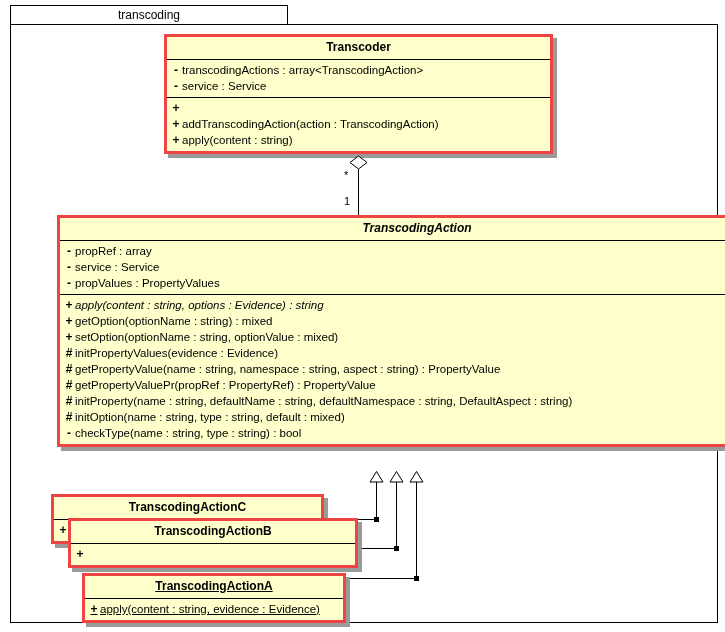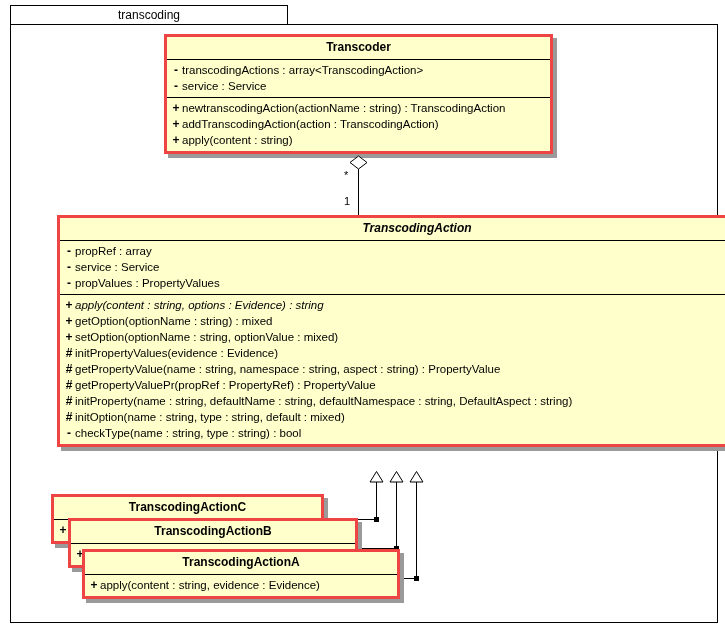--- a/index.html
+++ b/index.html
@@ -83,21 +83,21 @@
     text-align: center;
   }
   .uml-sig { display: inline-block; }
   .uml-sig.abstract { font-style: italic; }
 
   
   #class-transcoder       { left: 164px; top: 34px;  width: 389px; }
   #class-transcodingaction{ left: 57px;  top: 215px; width: 720px; }
   #class-tac { left: 51px; top: 494px; width: 273px; }
   #class-tab { left: 68px; top: 518px; width: 290px; }
-  #class-taa { left: 82px; top: 549px; width: 318px; }
+  #class-taa { left: 82px; top: 573px; width: 264px; text-decoration: underline; }
   .strip-row { height: 16px; }
 
   
   .line-v, .line-h {
     position: absolute;
     background: #000000;
   }
   .line-v { width: 1px; }
   .line-h { height: 1px; }
 
@@ -133,21 +133,20 @@
       <span class="uml-sig">transcodingActions : array&lt;TranscodingAction&gt;</span>
     </div>
     <div class="uml-row">
       <span class="uml-vis">-</span>
       <span class="uml-sig">service : Service</span>
     </div>
   </div>
   <div class="uml-compartment last">
     <div class="uml-row">
       <span class="uml-vis">+</span>
-      <span class="uml-sig">newtranscodingAction(actionName : string) : TranscodingAction</span>
     </div>
     <div class="uml-row">
       <span class="uml-vis">+</span>
       <span class="uml-sig">addTranscodingAction(action : TranscodingAction)</span>
     </div>
     <div class="uml-row">
       <span class="uml-vis">+</span>
       <span class="uml-sig">apply(content : string)</span>
     </div>
   </div>

